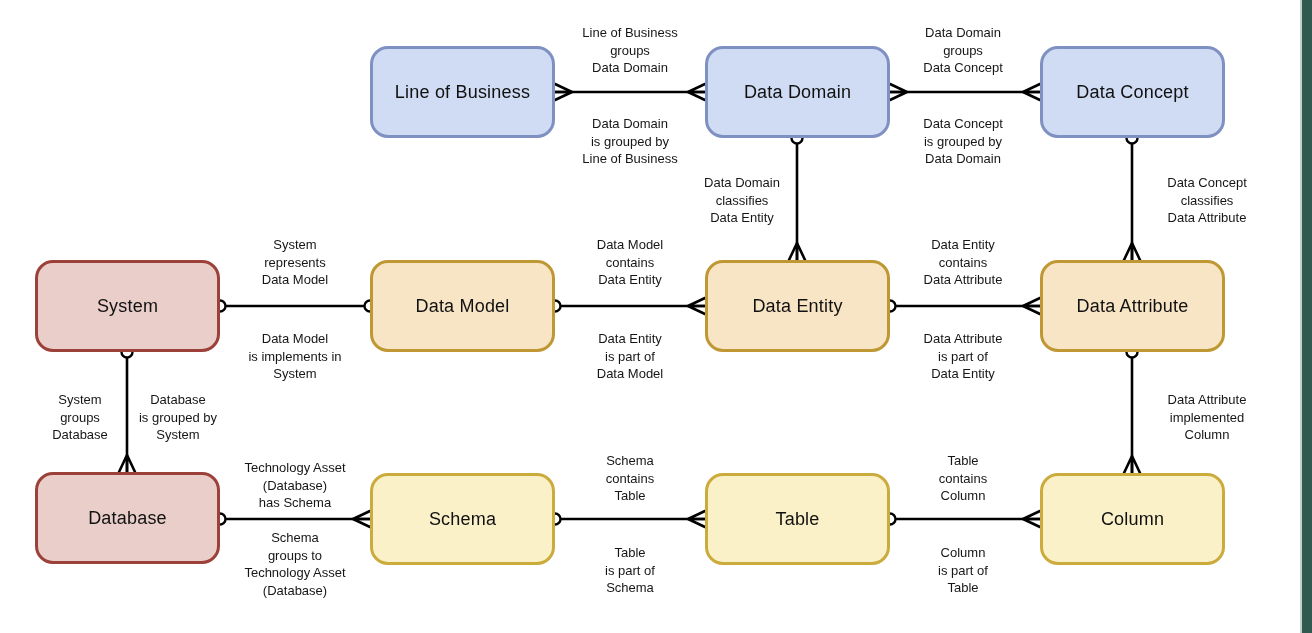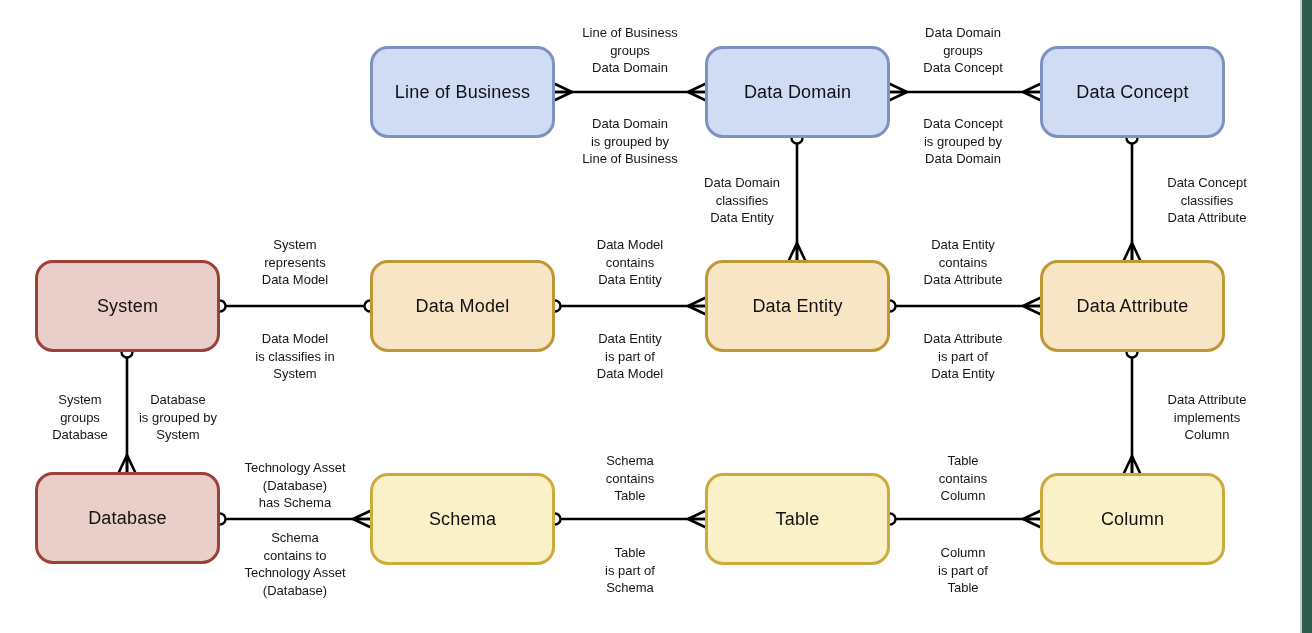--- a/index.html
+++ b/index.html
@@ -142,21 +142,21 @@
       <div><span class="it">classifies</span></div>
       <div><span>Data Attribute</span></div>
     </div>
   <div class="lbl" style="left:210px;top:236px">
       <div><span>System</span></div>
       <div><span class="it">represents</span></div>
       <div><span>Data Model</span></div>
     </div>
   <div class="lbl" style="left:210px;top:330px">
       <div><span>Data Model</span></div>
-      <div><span class="it">is classifies in</span></div>
+      <div><span class="it">is implements in</span></div>
       <div><span>System</span></div>
     </div>
   <div class="lbl" style="left:545px;top:236px">
       <div><span>Data Model</span></div>
       <div><span class="it">contains</span></div>
       <div><span>Data Entity</span></div>
     </div>
   <div class="lbl" style="left:545px;top:330px">
       <div><span>Data Entity</span></div>
       <div><span class="it">is part of</span></div>
@@ -177,31 +177,31 @@
       <div><span class="it">groups</span></div>
       <div><span>Database</span></div>
     </div>
   <div class="lbl" style="left:93px;top:391px">
       <div><span>Database</span></div>
       <div><span class="it">is grouped by</span></div>
       <div><span>System</span></div>
     </div>
   <div class="lbl" style="left:1122px;top:391px">
       <div><span>Data Attribute</span></div>
-      <div><span class="it">implements</span></div>
+      <div><span class="it">implemented</span></div>
       <div><span>Column</span></div>
     </div>
   <div class="lbl" style="left:210px;top:459px">
       <div><span>Technology Asset</span></div>
       <div><span>(Database)</span></div>
       <div><span class="it">has </span><span>Schema</span></div>
     </div>
   <div class="lbl" style="left:210px;top:529px">
       <div><span>Schema</span></div>
-      <div><span class="it">contains to</span></div>
+      <div><span class="it">groups to</span></div>
       <div><span>Technology Asset</span></div>
       <div><span>(Database)</span></div>
     </div>
   <div class="lbl" style="left:545px;top:452px">
       <div><span>Schema</span></div>
       <div><span class="it">contains</span></div>
       <div><span>Table</span></div>
     </div>
   <div class="lbl" style="left:545px;top:544px">
       <div><span>Table</span></div>

